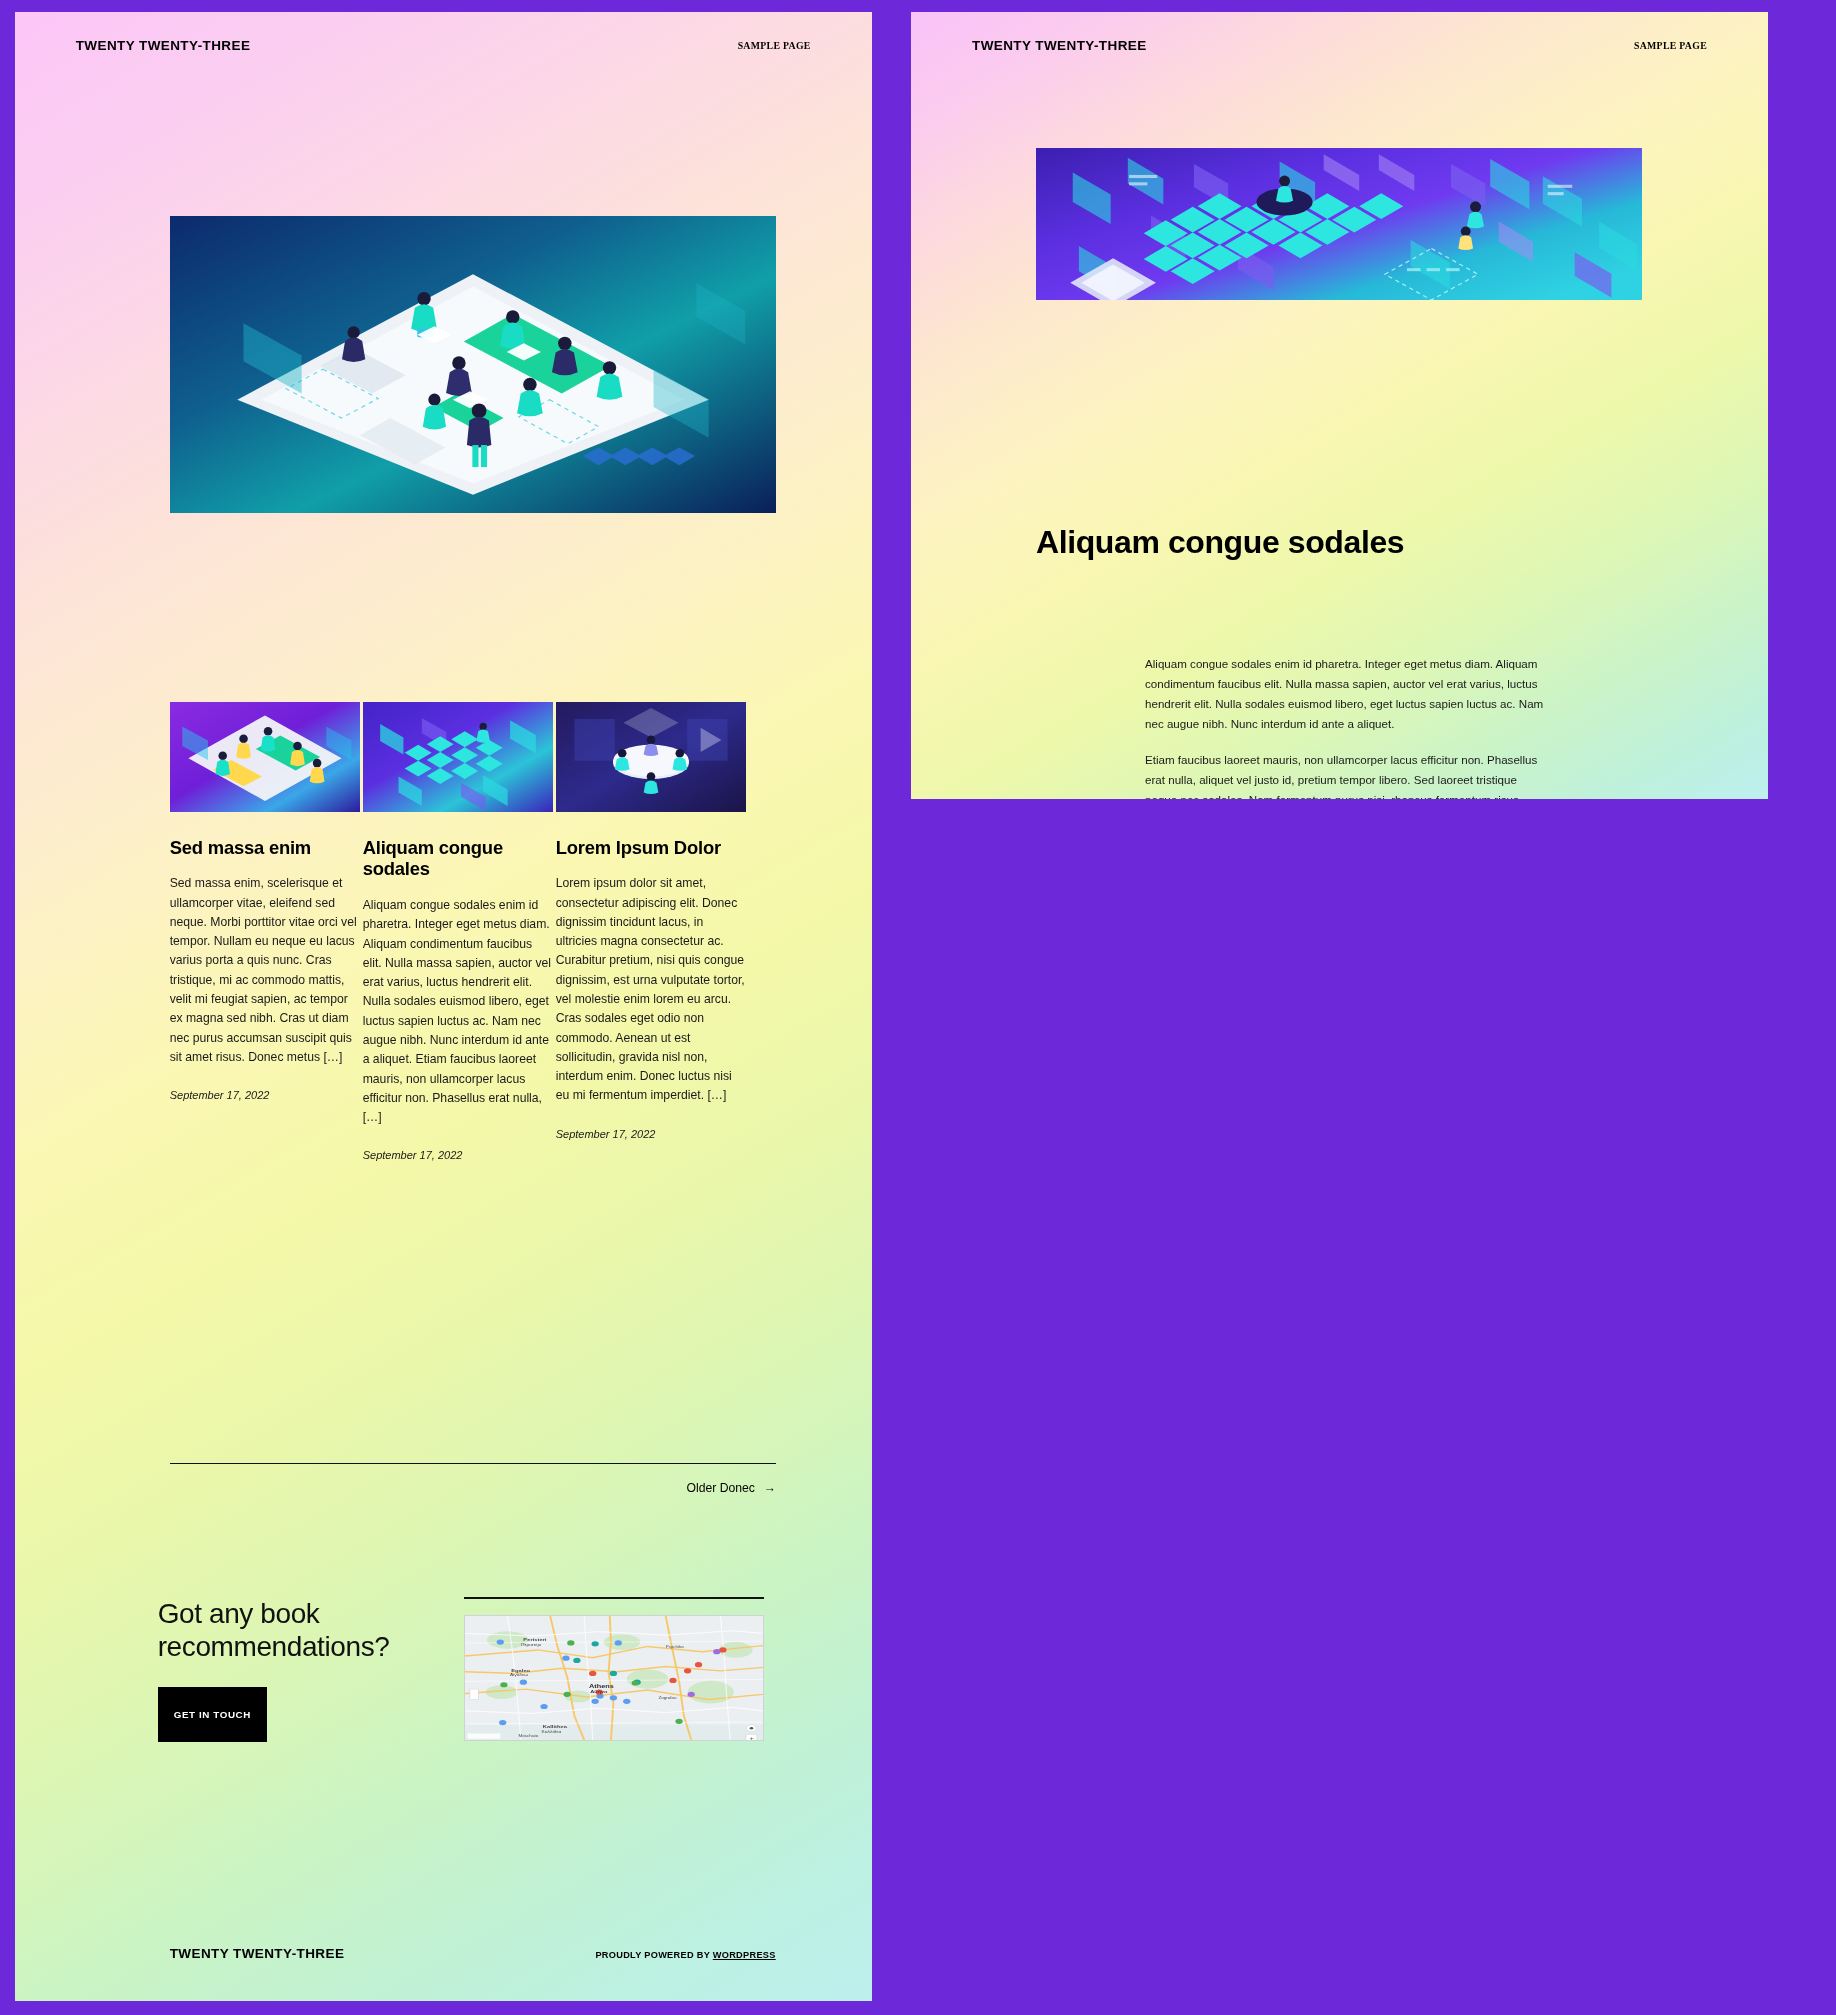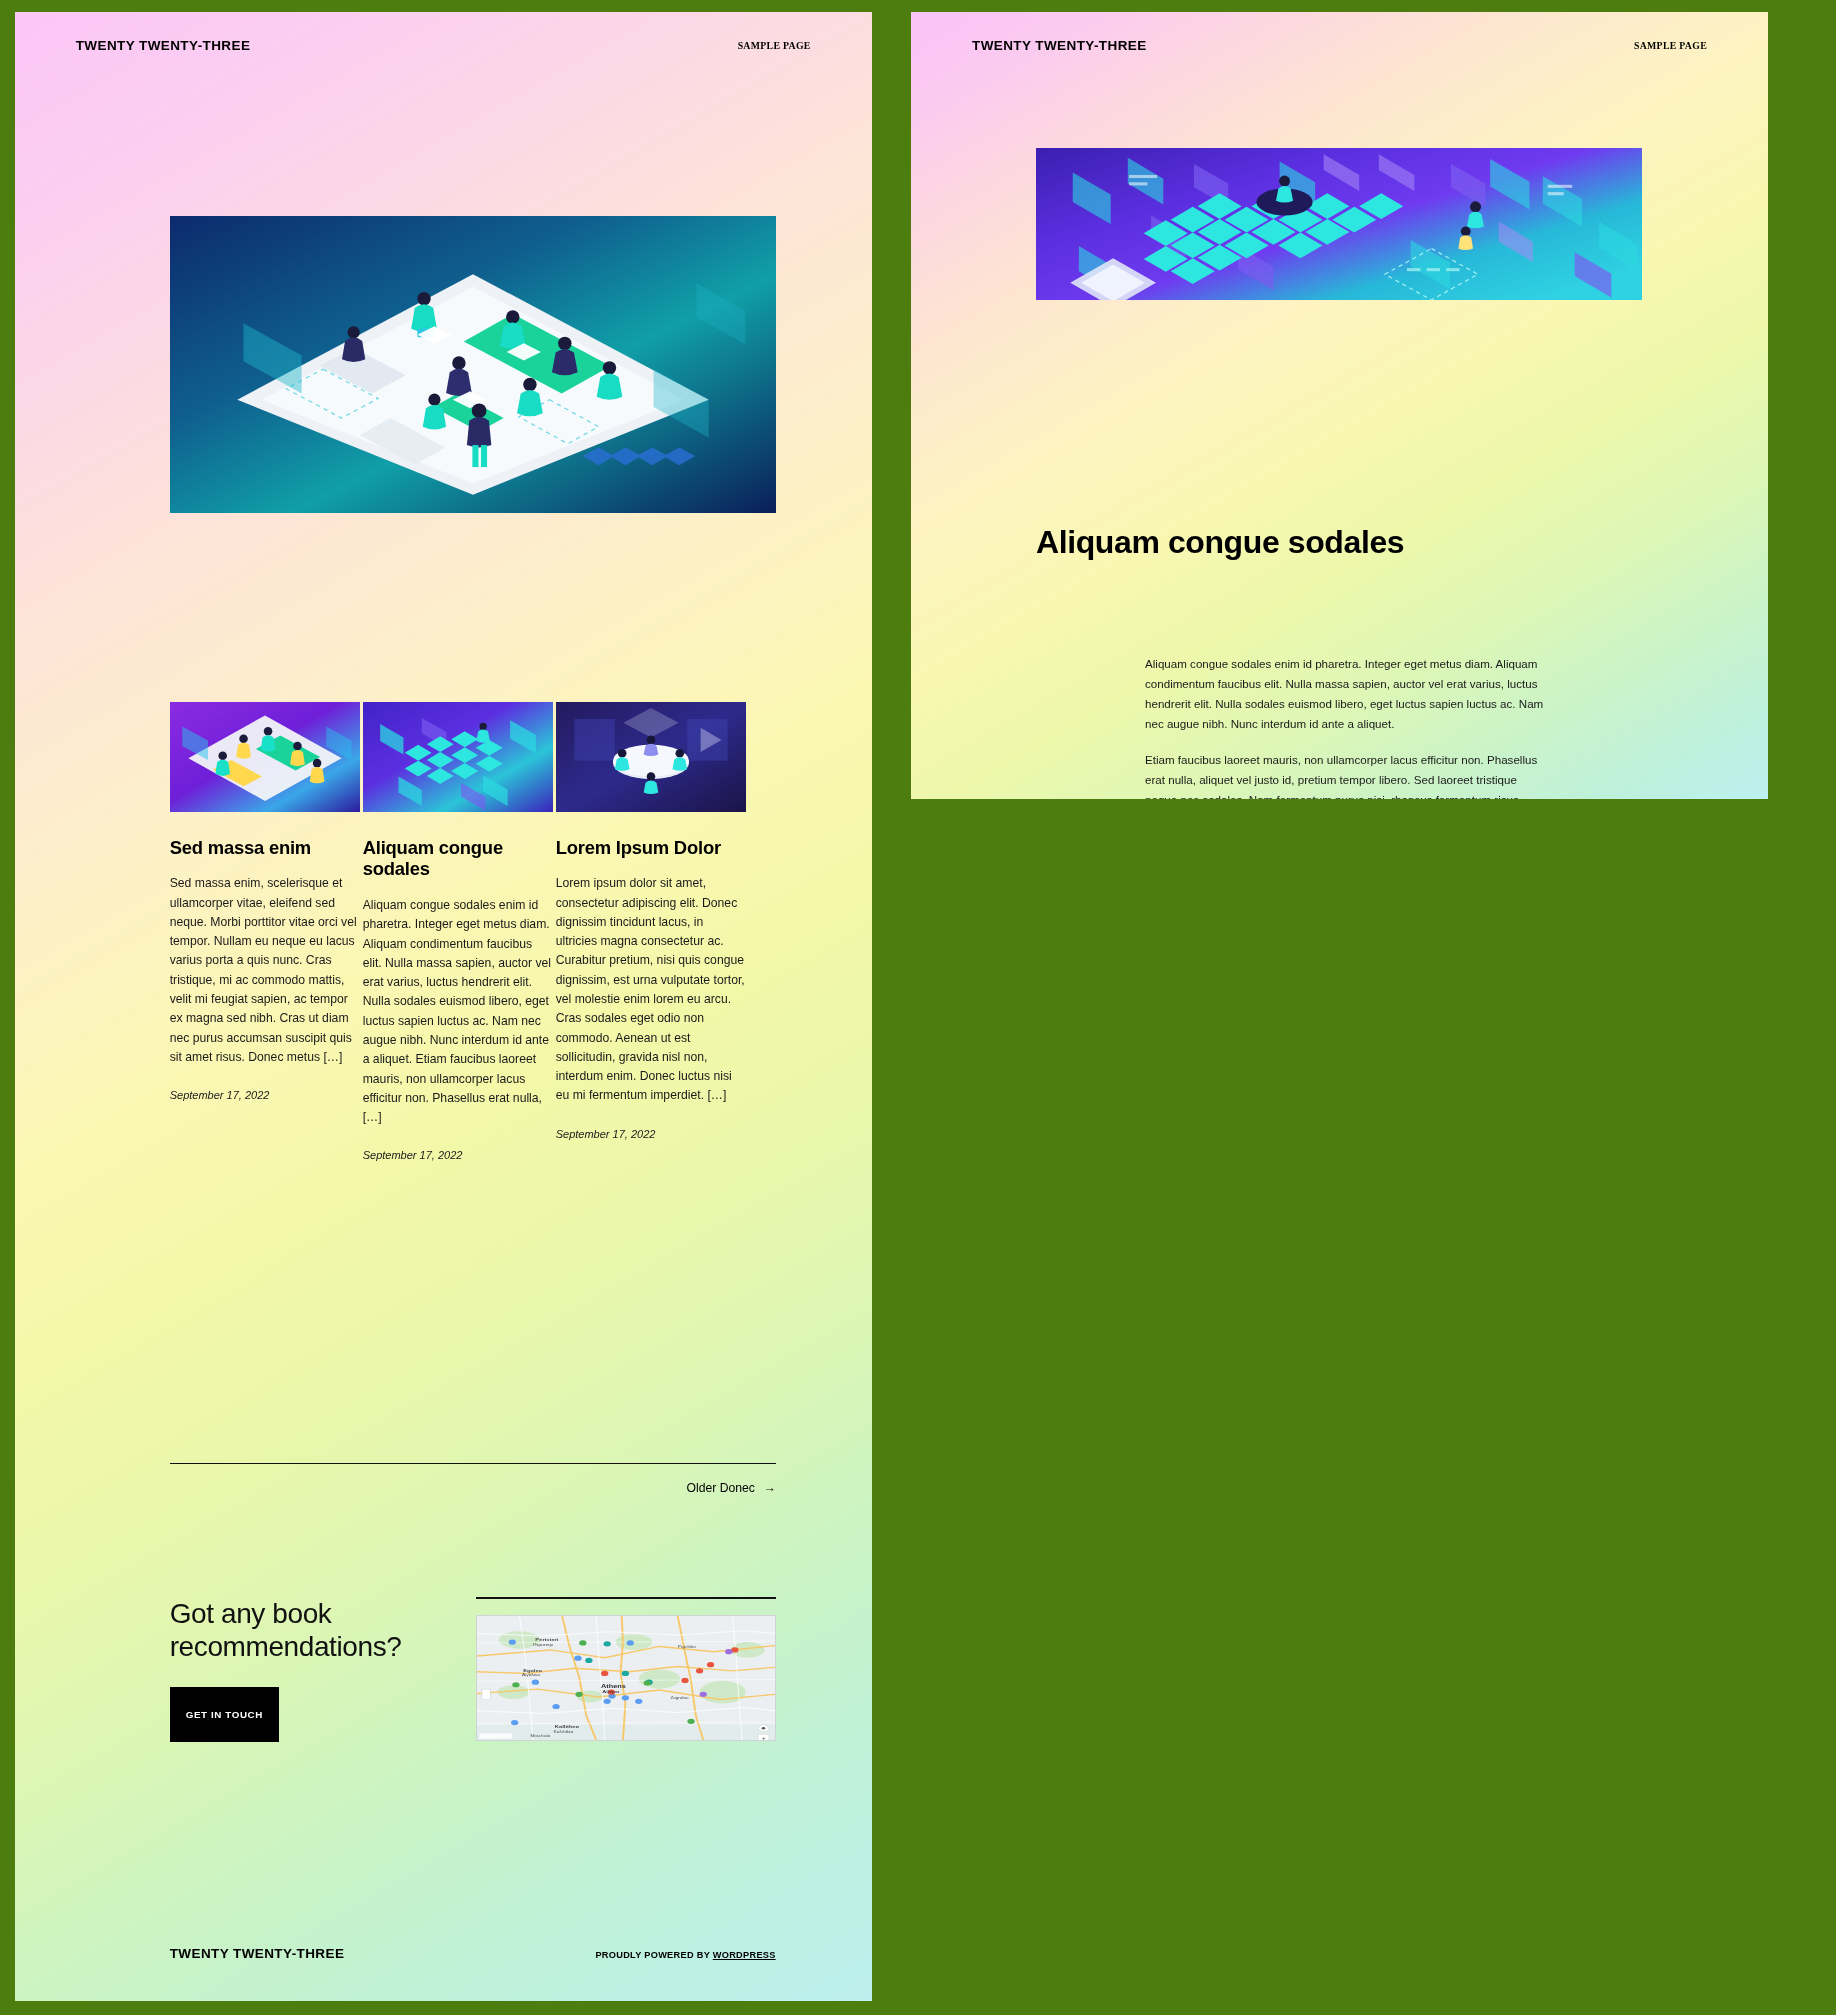--- a/index.html
+++ b/index.html
@@ -2,21 +2,21 @@
 <html style="font-size:9.8px"><head>
 <meta charset="utf-8">
 <style>
   * { box-sizing: border-box; margin: 0; padding: 0; }
   html, body {
     width: 1836px; height: 2015px;
     background: #ffffff;
     font-family: "Liberation Sans", sans-serif;
     overflow: hidden;
   }
-  .canvas { position: relative; width: 1836px; height: 2015px; background: #4d7c0f; }
+  .canvas { position: relative; width: 1836px; height: 2015px; background: #6d28d9; }
 
   
   .page { position: absolute; overflow: hidden; }
   .page-left {
     left: 14.7px; top: 12.2px; width: 857px; height: 1989px;
     background: linear-gradient(150deg,
       #fcc6f7 0%, #fbcdf2 7%, #fcd8e6 16%, #fde4d8 25%,
       #fdf0c9 36%, #fbf7b4 46%, #f4f8a8 55%, #e9f7ab 64%,
       #dcf6b4 72%, #ccf4c2 80%, #c2f2d2 87%, #bdf1e2 94%, #bdf0ee 100%);
   }
@@ -92,21 +92,21 @@
 
   .older-posts {
     position: absolute; left: 155px; width: 606px; top: 1469px;
     text-align: right;
     font-size: 12.2px; color: #000;
   }
   .older-posts .arrow { margin-left: 8.6px; font-size: 12.2px; }
 
   
   .cta-wrap {
-    position: absolute; left: 155px; top: 1585px;
+    position: absolute; left: 143px; top: 1585px;
     width: 606px; display: flex; gap: 18.4px;
   }
   .cta-left { width: 300px; }
   .cta-heading {
     font-size: 28px; line-height: 1.18; font-weight: 400;
     letter-spacing: -0.4px; color: #111;
   }
   .cta-button {
     display: inline-block; margin-top: 24px;
     background: #000; color: #fff;

